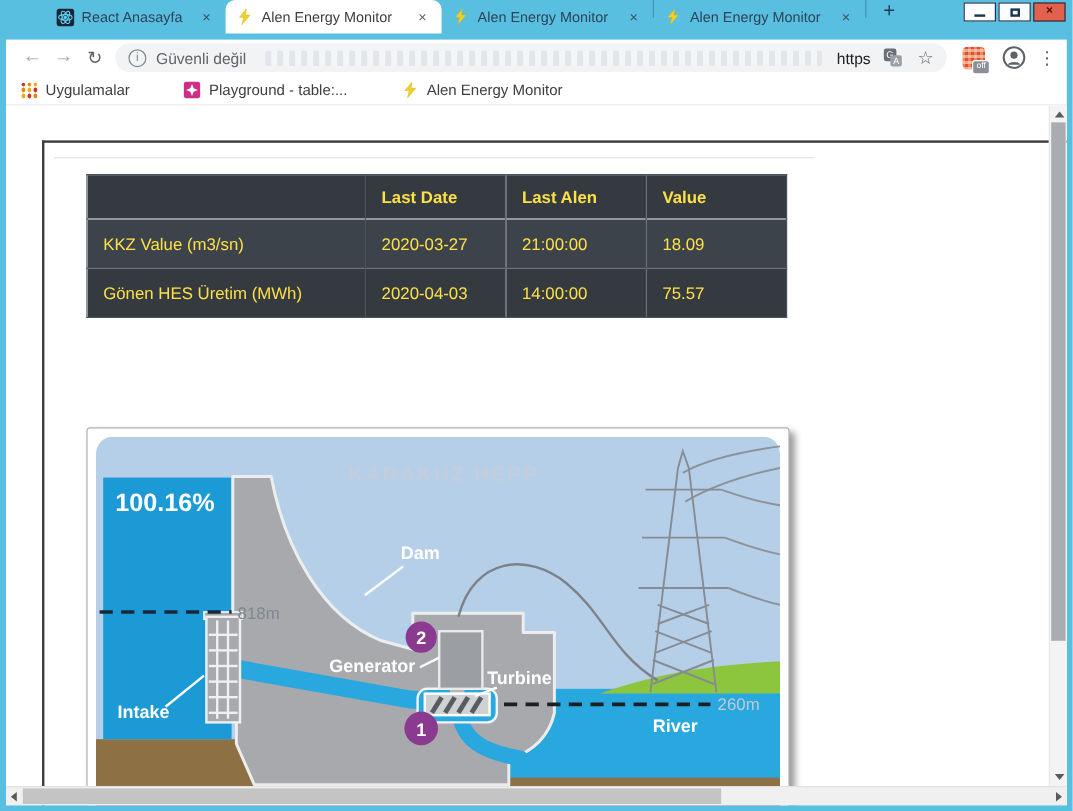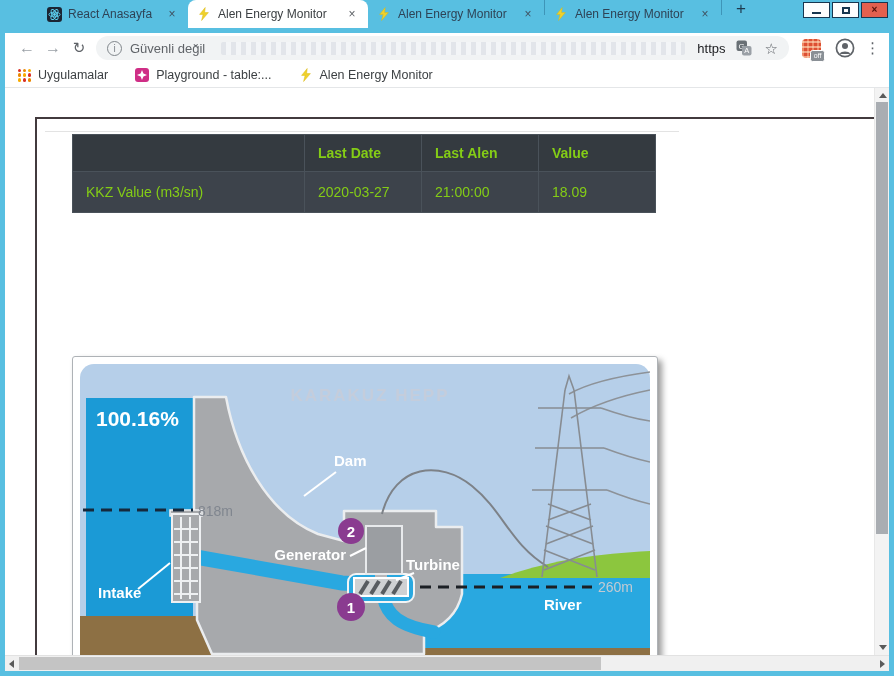--- a/index.html
+++ b/index.html
@@ -41,31 +41,31 @@
   .url-tail { font-size:13px; color:#202124; margin-right:10px; }
   .omni-icons { display:flex; align-items:center; gap:13px; }
   .star { font-size:15px; color:#5f6368; line-height:1; }
   .ext-icon { width:19px; height:19px; border-radius:4px; position:relative; margin:0 8px 0 6px; background:#dd5033;
       background-image: repeating-linear-gradient(0deg,rgba(255,235,200,.55) 0 2px,transparent 2px 5px),
                         repeating-linear-gradient(90deg,rgba(255,190,150,.5) 0 2px,transparent 2px 5px); }
   .ext-badge { position:absolute; right:-4px; bottom:-4px; background:#8a9096; color:#fff; font-size:7px; line-height:1; padding:1.5px 2.5px; border-radius:2.5px; border:1px solid #fff; }
   .avatar-btn { margin:0 6px; display:flex; }
   .menu-dots { font-size:15px; color:#5f6368; margin-left:4px; }
 
-  .bookmarks { height:25px; display:flex; align-items:center; padding:0 13px; gap:27px; border-bottom:1px solid #e4e6e8; }
+  .bookmarks { height:25px; display:flex; align-items:center; padding:0 13px; gap:45px; border-bottom:1px solid #e4e6e8; }
   .bm { display:flex; align-items:center; gap:7px; font-size:12.5px; color:#3c4043; }
   .apps-grid { width:13px; height:13px; display:grid; grid-template-columns:repeat(3,1fr); gap:1.5px; }
   .apps-grid i { border-radius:50%; }
 
   
   .content { position:absolute; top:55px; left:0; right:0; bottom:0; overflow:hidden; background:#fff; }
   .card { position:absolute; left:30px; top:29px; width:858px; height:600px; border-top:2px solid #423a3d; border-left:2px solid #423a3d; }
   .card-hr { position:absolute; left:40px; top:43px; width:634px; height:1px; background:#e3e3e3; }
 
-  table.data-table { position:absolute; left:67px; top:46px; border-collapse:collapse; font-size:14px; color:#84cc16; table-layout:fixed; }
+  table.data-table { position:absolute; left:67px; top:57px; border-collapse:collapse; font-size:14px; color:#fde047; table-layout:fixed; }
   .data-table th, .data-table td { border:1px solid #4a525a; text-align:left; font-weight:normal; overflow:hidden; white-space:nowrap; }
   .data-table thead th { background:#343a40; font-weight:bold; padding:10px 13px; }
   .data-table tbody td { padding:12px 13px; }
   .data-table tbody tr:nth-child(odd) td { background:#3d434b; }
   .data-table tbody tr:nth-child(even) td { background:#343a40; }
 
   .diagram-box { position:absolute; left:67px; top:268px; width:586px; height:400px; background:#fff; border:1px solid #aeb2b6; border-radius:3px; padding:7px; box-shadow:4px 4px 6px rgba(0,0,0,.4); overflow:hidden; }
 
   
   .vscroll { position:absolute; top:0; right:0; bottom:16px; width:15px; background:#f3f3f3; z-index:6; border-left:1px solid #e8e8e8; }
@@ -222,20 +222,26 @@
             <th>Value</th>
           </tr>
         </thead>
         <tbody>
           <tr>
             <td>KKZ Value (m3/sn)</td>
             <td>2020-03-27</td>
             <td>21:00:00</td>
             <td>18.09</td>
           </tr>
+          <tr>
+            <td>Gönen HES Üretim (MWh)</td>
+            <td>2020-04-03</td>
+            <td>14:00:00</td>
+            <td>75.57</td>
+          </tr>
         </tbody>
       </table>
 
       <div class="diagram-box">
         <svg width="570" height="400" viewBox="0 0 570 400">
 
           <rect x="0" y="0" width="570" height="400" rx="14" fill="#b6cfe9"></rect>
 
           <g stroke="#8d9298" stroke-width="1.6" fill="none">
             <path d="M570,8 C540,12 510,18 489,30"></path>

